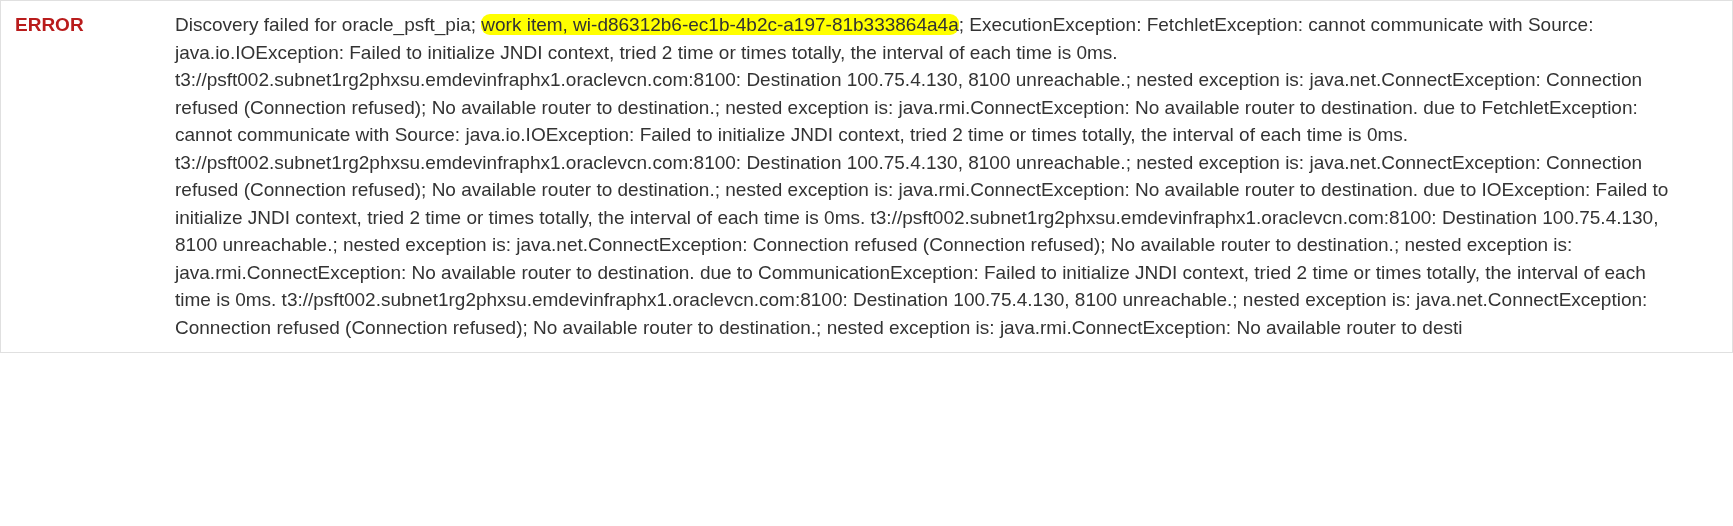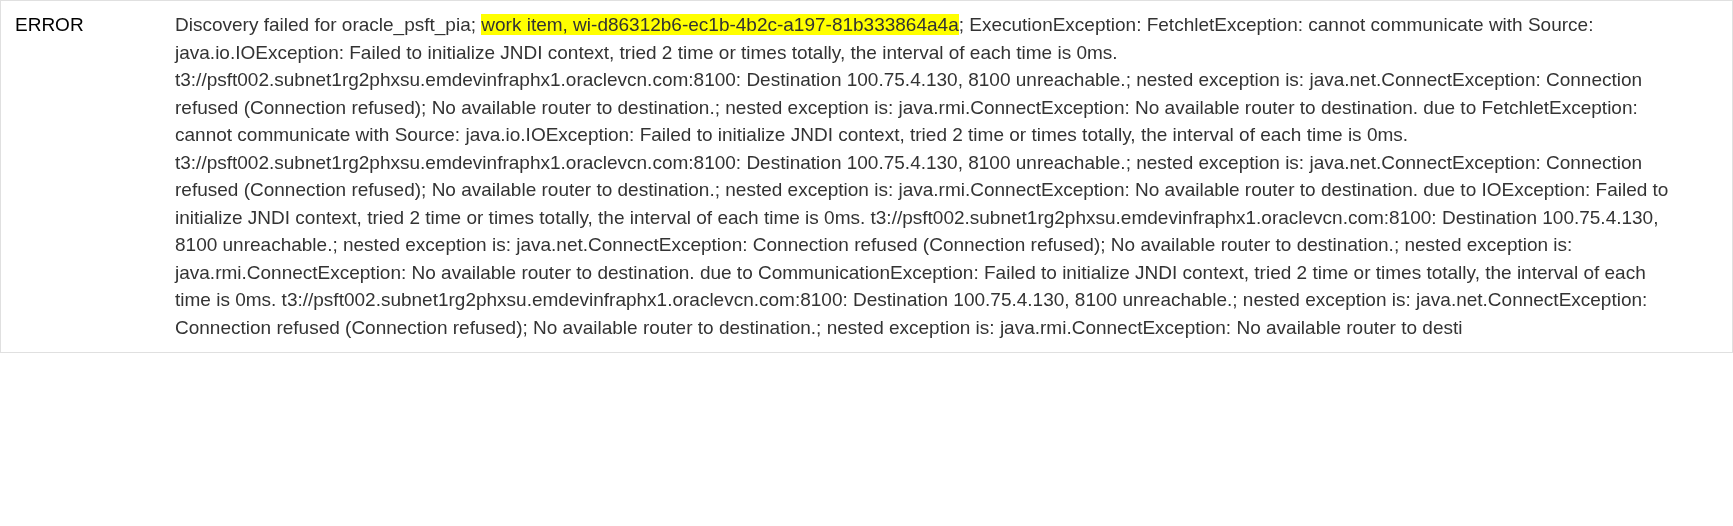--- a/index.html
+++ b/index.html
@@ -13,35 +13,36 @@
       border: 1px solid #e0e0e0;
       padding: 10px 14px;
       width: 1733px;
       box-sizing: border-box;
       font-size: 19px;
       line-height: 1.45;
       color: #333;
     }
     .col-level {
       flex: 0 0 160px;
-      font-weight: 400;
-      color: #000000;
+      font-weight: 700;
+      color: #b91c1c;
     }
     .col-message {
       flex: 1 1 auto;
       padding-right: 40px;
       word-wrap: break-word;
     }
     .col-timestamp {
       flex: 0 0 210px;
       text-align: left;
       color: #222;
     }
     .hl {
       background: #ffff00;
+      border-radius: 9px;
     }
   </style>
 </head>
 <body>
 
 <div class="log-row">
   <div class="col-level">ERROR</div>
   <div class="col-message">
     <span>Discovery failed for oracle_psft_pia; </span><span class="hl">work item, wi-d86312b6-ec1b-4b2c-a197-81b333864a4a</span><span>; ExecutionException: FetchletException: cannot communicate with Source: java.io.IOException: Failed to initialize JNDI context, tried 2 time or times totally, the interval of each time is 0ms. t3://psft002.subnet1rg2phxsu.emdevinfraphx1.oraclevcn.com:8100: Destination 100.75.4.130, 8100 unreachable.; nested exception is: java.net.ConnectException: Connection refused (Connection refused); No available router to destination.; nested exception is: java.rmi.ConnectException: No available router to destination. due to FetchletException: cannot communicate with Source: java.io.IOException: Failed to initialize JNDI context, tried 2 time or times totally, the interval of each time is 0ms. t3://psft002.subnet1rg2phxsu.emdevinfraphx1.oraclevcn.com:8100: Destination 100.75.4.130, 8100 unreachable.; nested exception is: java.net.ConnectException: Connection refused (Connection refused); No available router to destination.; nested exception is: java.rmi.ConnectException: No available router to destination. due to IOException: Failed to initialize JNDI context, tried 2 time or times totally, the interval of each time is 0ms. t3://psft002.subnet1rg2phxsu.emdevinfraphx1.oraclevcn.com:8100: Destination 100.75.4.130, 8100 unreachable.; nested exception is: java.net.ConnectException: Connection refused (Connection refused); No available router to destination.; nested exception is: java.rmi.ConnectException: No available router to destination. due to CommunicationException: Failed to initialize JNDI context, tried 2 time or times totally, the interval of each time is 0ms. t3://psft002.subnet1rg2phxsu.emdevinfraphx1.oraclevcn.com:8100: Destination 100.75.4.130, 8100 unreachable.; nested exception is: java.net.ConnectException: Connection refused (Connection refused); No available router to destination.; nested exception is: java.rmi.ConnectException: No available router to desti</span>
   </div>

